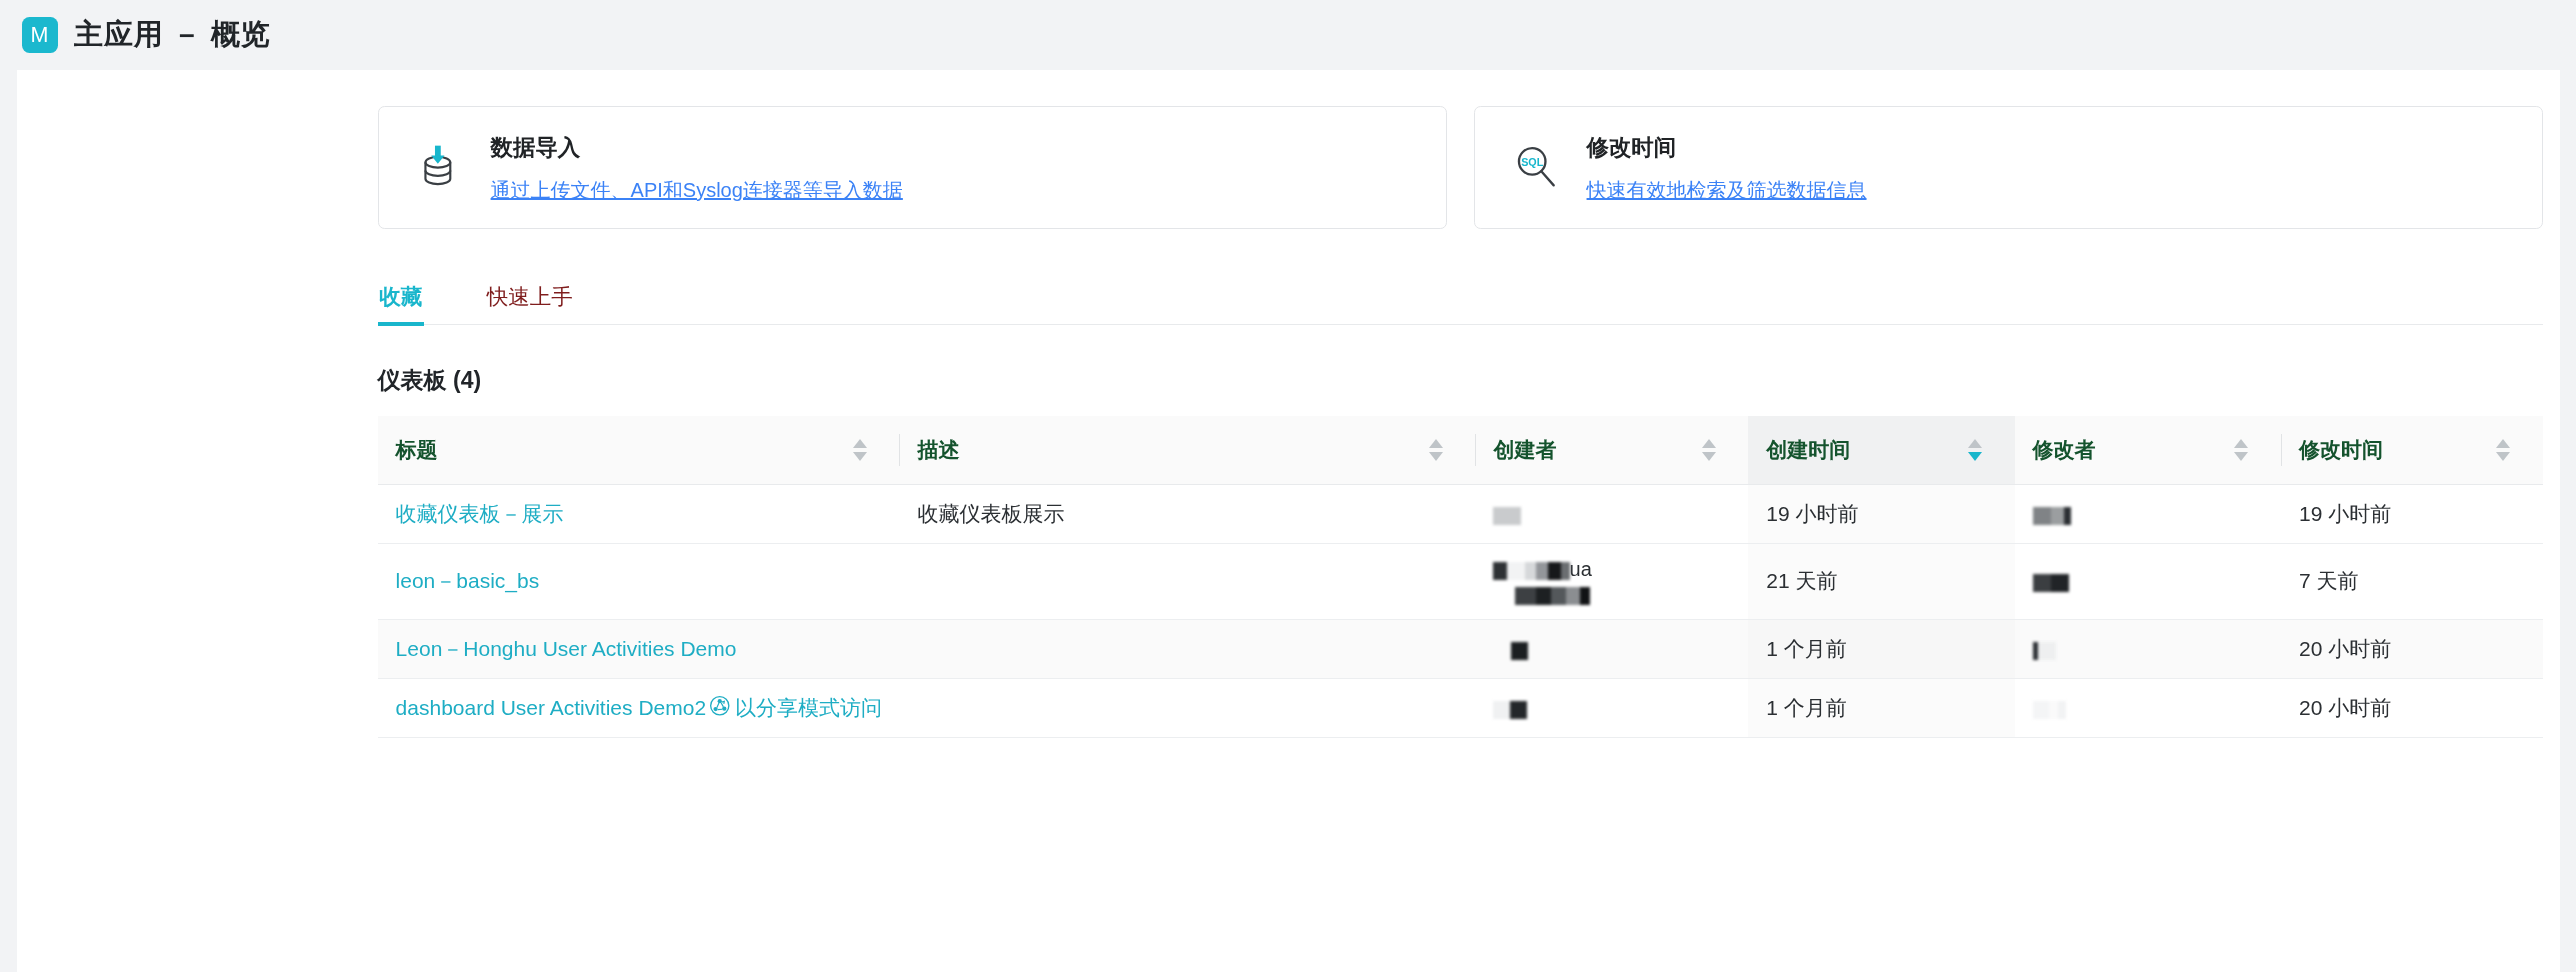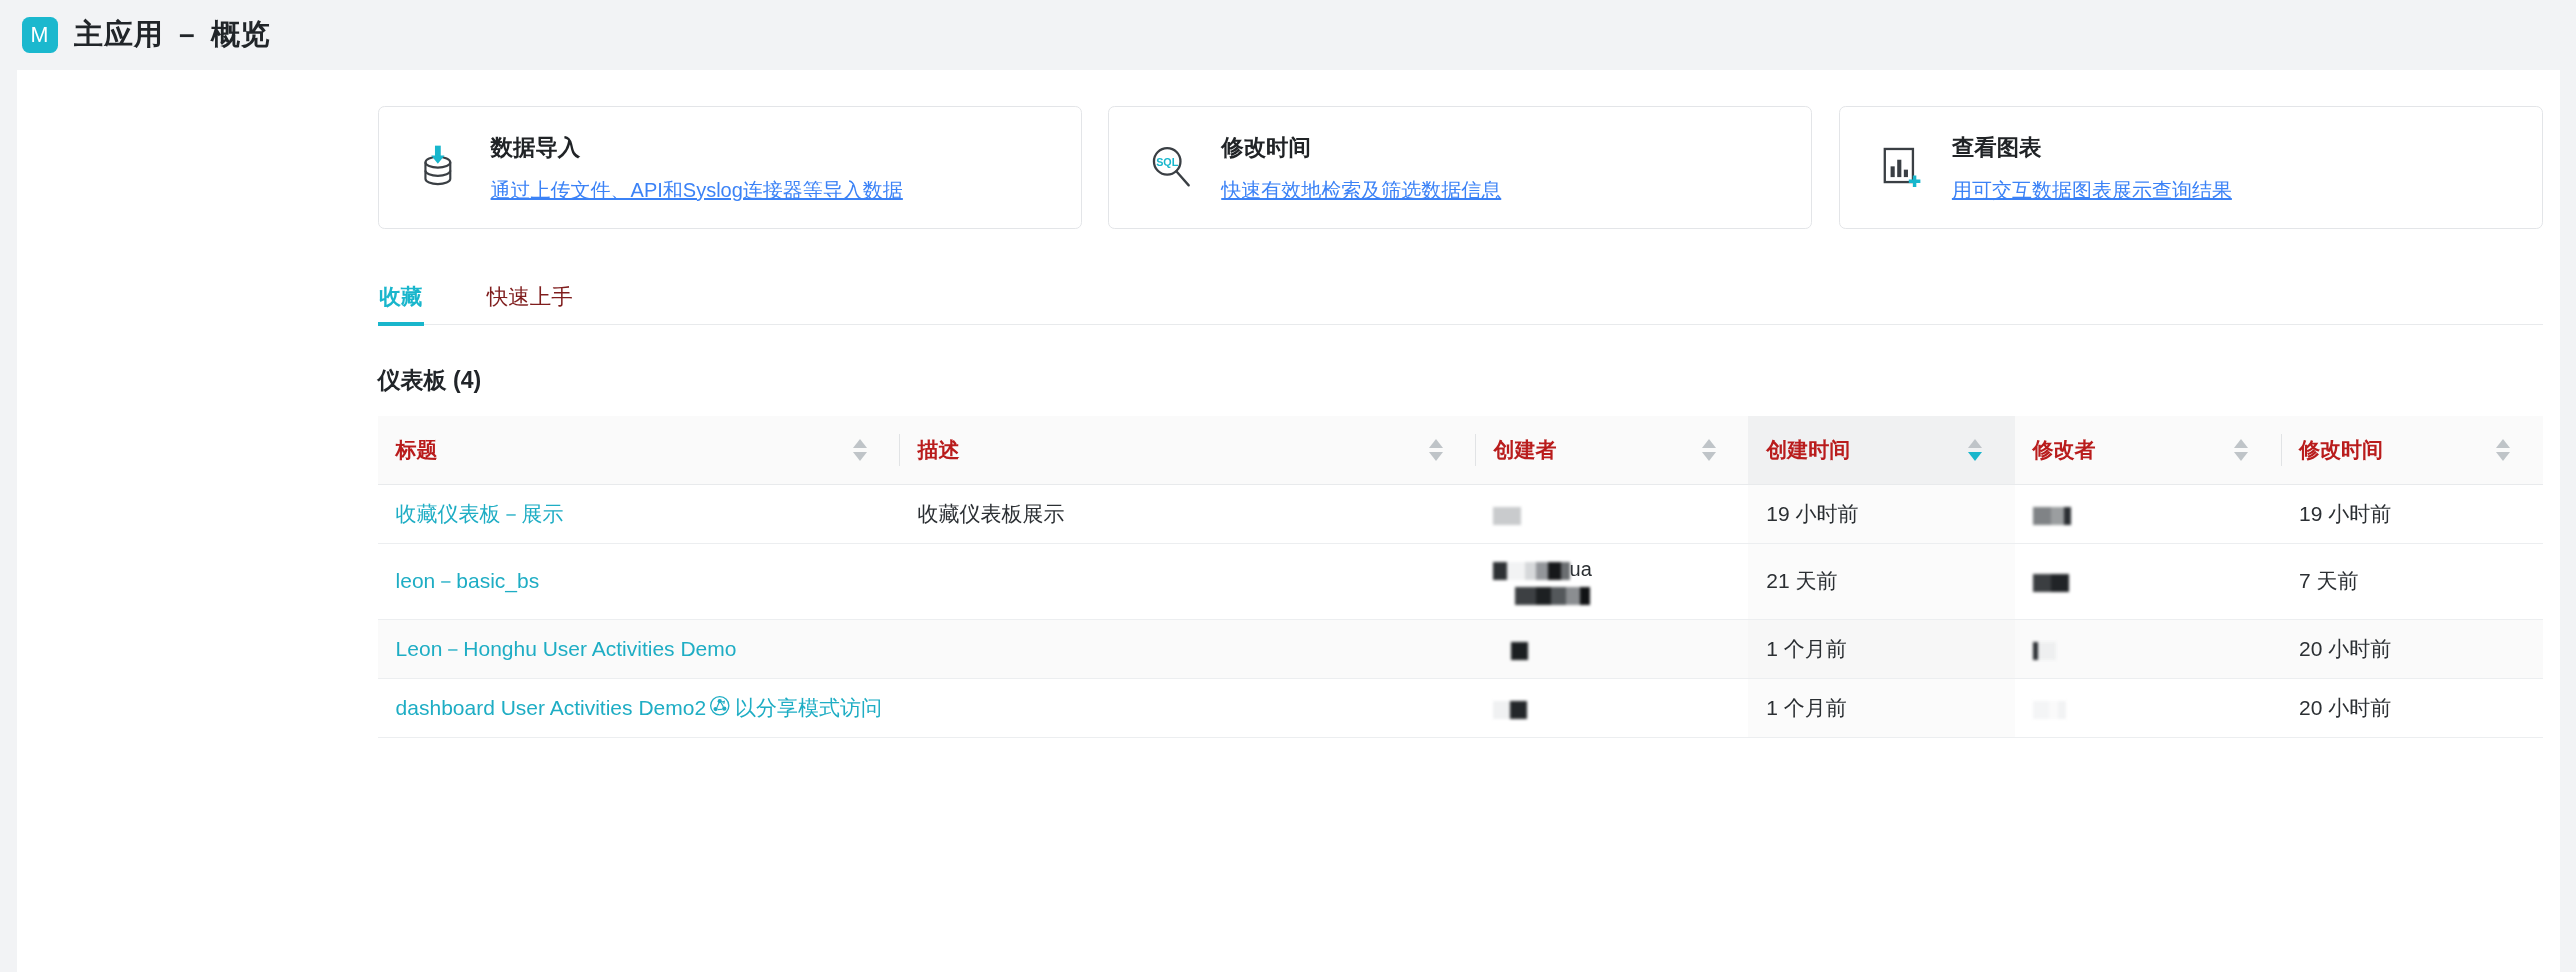--- a/index.html
+++ b/index.html
@@ -134,21 +134,21 @@
   }
   table.dash {
     width: 100%;
     border-collapse: collapse;
     table-layout: fixed;
   }
   table.dash thead th {
     background: #fafafa;
     font-size: 21px;
     font-weight: bold;
-    color: #b91c1c;
+    color: #14532d;
     text-align: left;
     height: 68px;
     padding: 0 16px 0 18px;
     box-sizing: border-box;
     border-bottom: 0.8px solid #e8eaec;
     position: relative;
     vertical-align: middle;
     cursor: pointer;
   }
   table.dash thead th.sorted { background: #f0f1f2; }
@@ -291,35 +291,20 @@
           <line x1="33" y1="33" x2="48" y2="50" stroke="#3a3f44" stroke-width="2.8" stroke-linecap="round"></line>
           <text x="22" y="27" font-size="13" font-weight="bold" fill="#17b6cc" text-anchor="middle" font-family="Liberation Sans, sans-serif">SQL</text>
         </svg>
       </div>
       <div class="card-text">
         <div class="card-title">修改时间</div>
         <div class="card-desc">快速有效地检索及筛选数据信息</div>
       </div>
     </div>
 
-    <div class="card">
-      <div class="card-icon">
-        <svg width="48" height="48" viewBox="0 0 58 58">
-          <rect x="7" y="6" width="34" height="40" fill="none" stroke="#3a3f44" stroke-width="2.8"></rect>
-          <rect x="14" y="27" width="5" height="13" fill="#3a3f44"></rect>
-          <rect x="22" y="19" width="5" height="21" fill="#3a3f44"></rect>
-          <rect x="30" y="31" width="5" height="9" fill="#3a3f44"></rect>
-          <path d="M43 38 v14 M36 45 h14" stroke="#17b6cc" stroke-width="4.2" stroke-linecap="butt"></path>
-        </svg>
-      </div>
-      <div class="card-text">
-        <div class="card-title">查看图表</div>
-        <div class="card-desc">用可交互数据图表展示查询结果</div>
-      </div>
-    </div>
 
   </div>
 
   <div class="tabs-wrap">
     <div class="tab active">收藏</div>
     <div class="tab">快速上手</div>
   </div>
 
   <div class="section-title">仪表板 (4)</div>
 

